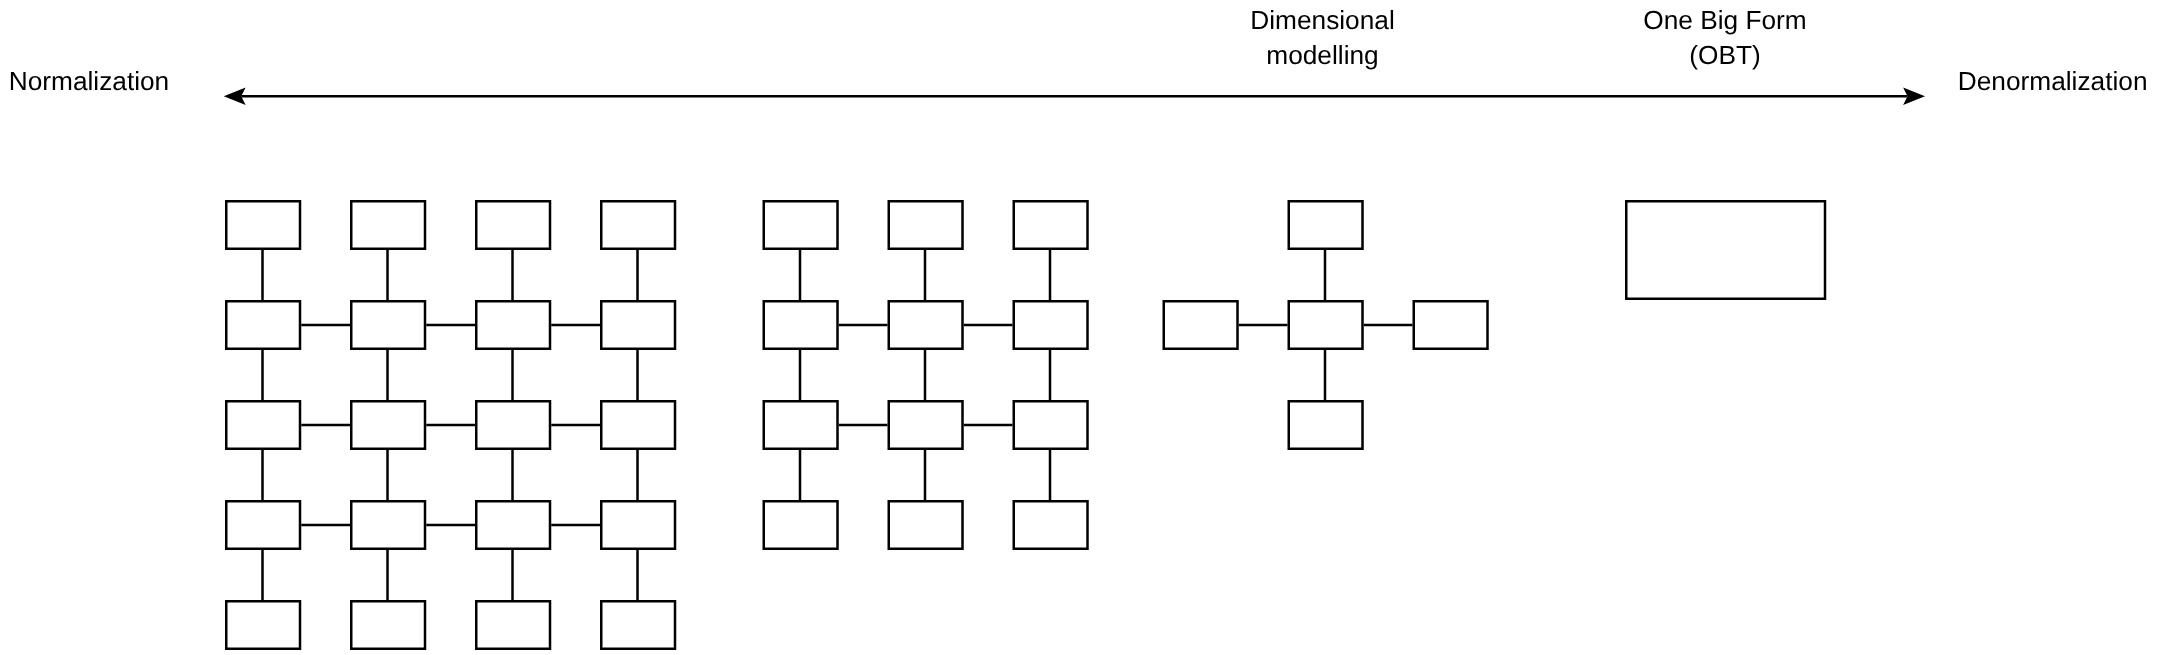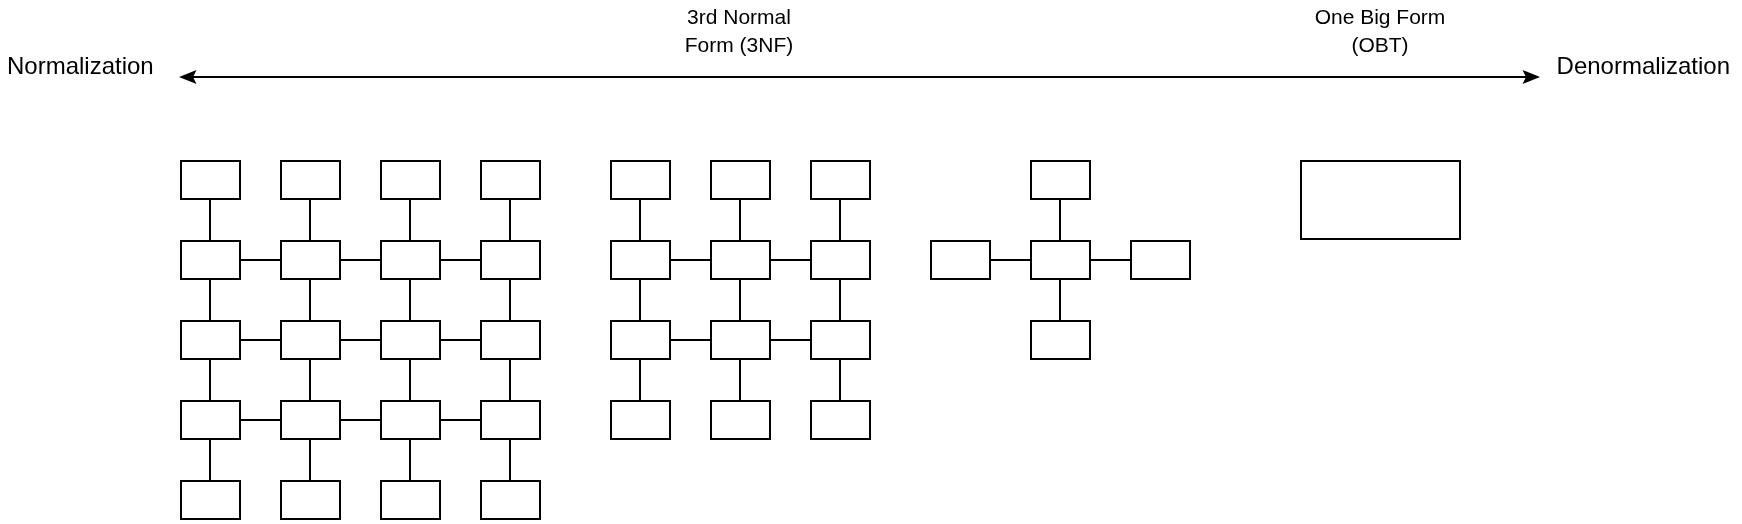--- a/index.html
+++ b/index.html
@@ -6,26 +6,26 @@
   .canvas{
     position:relative;
     width:1742px;height:524px;
     background:#ffffff;
     font-family:"Liberation Sans",sans-serif;
     color:#000000;
     overflow:hidden;
   }
   .axis-label{
     position:absolute;
-    font-size:24px;
+    font-size:21px;
     line-height:26px;
     white-space:nowrap;
   }
   .axis-label.left{left:7px;top:53px;}
-  .axis-label.right{right:12px;top:53px;}
+  .axis-label.right{right:24px;top:53px;}
   .approach-label{
     position:absolute;
     top:3px;
     transform:translateX(-50%);
     text-align:center;
     font-size:21px;
     line-height:28px;
     white-space:pre-line;
   }
   .approach-label.dv{left:360px;}
@@ -53,23 +53,23 @@
 
   <div class="axis-label right">Denormalization</div>
 
   <svg class="arrow-svg" width="1742" height="524" viewBox="0 0 1742 524" aria-hidden="true">
     <line x1="193" y1="77" x2="1526" y2="77" stroke="#000000" stroke-width="2"></line>
     <polygon points="179,77 196.5,70 193,77 196.5,84" fill="#000000"></polygon>
     <polygon points="1540,77 1522.5,70 1526,77 1522.5,84" fill="#000000"></polygon>
   </svg>
 
 
-  <div class="approach-label tnf">3rd Normal
-Form (3NF)</div>
 
+  <div class="approach-label dim">Dimensional
+modelling</div>
 
   <div class="approach-label obt">One Big Form
 (OBT)</div>
 
   <div id="schemas">
       <div class="schema-box" style="left: 180px; top: 160px; width: 61px; height: 40px;"></div>
       <div class="schema-box" style="left: 280px; top: 160px; width: 61px; height: 40px;"></div>
       <div class="schema-box" style="left: 380px; top: 160px; width: 61px; height: 40px;"></div>
       <div class="schema-box" style="left: 480px; top: 160px; width: 61px; height: 40px;"></div>
       <div class="schema-box" style="left: 180px; top: 240px; width: 61px; height: 40px;"></div>

